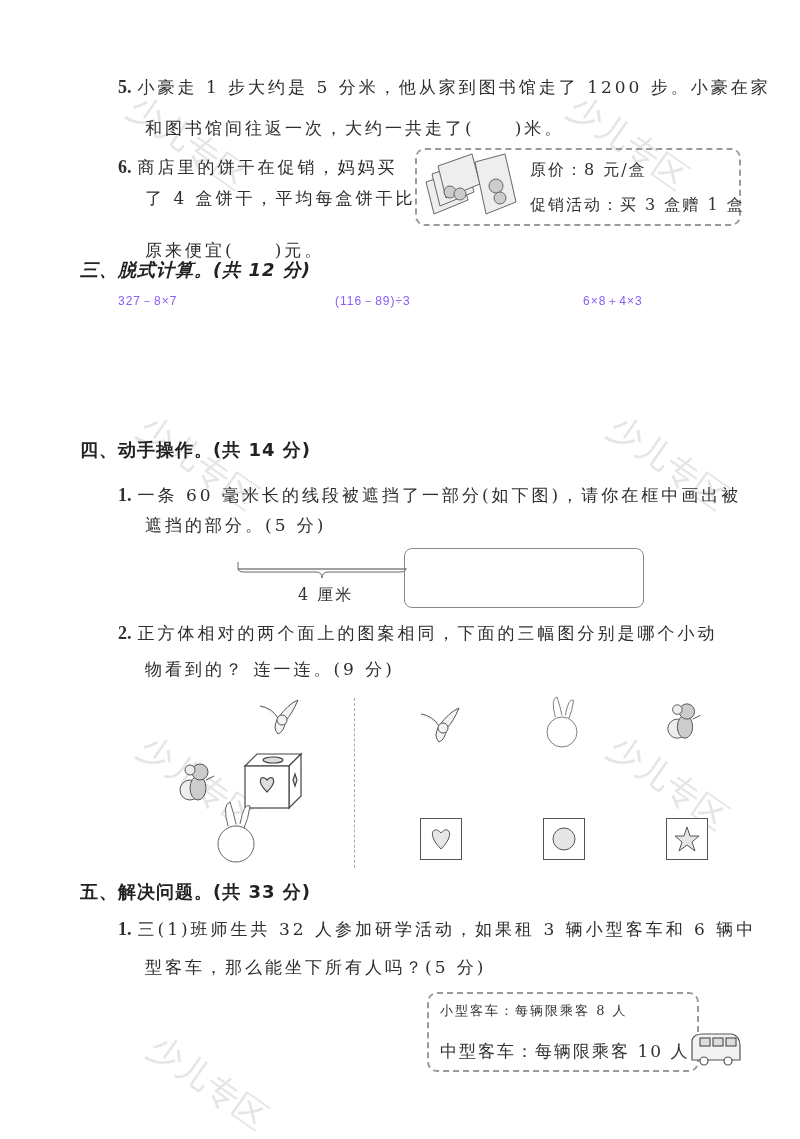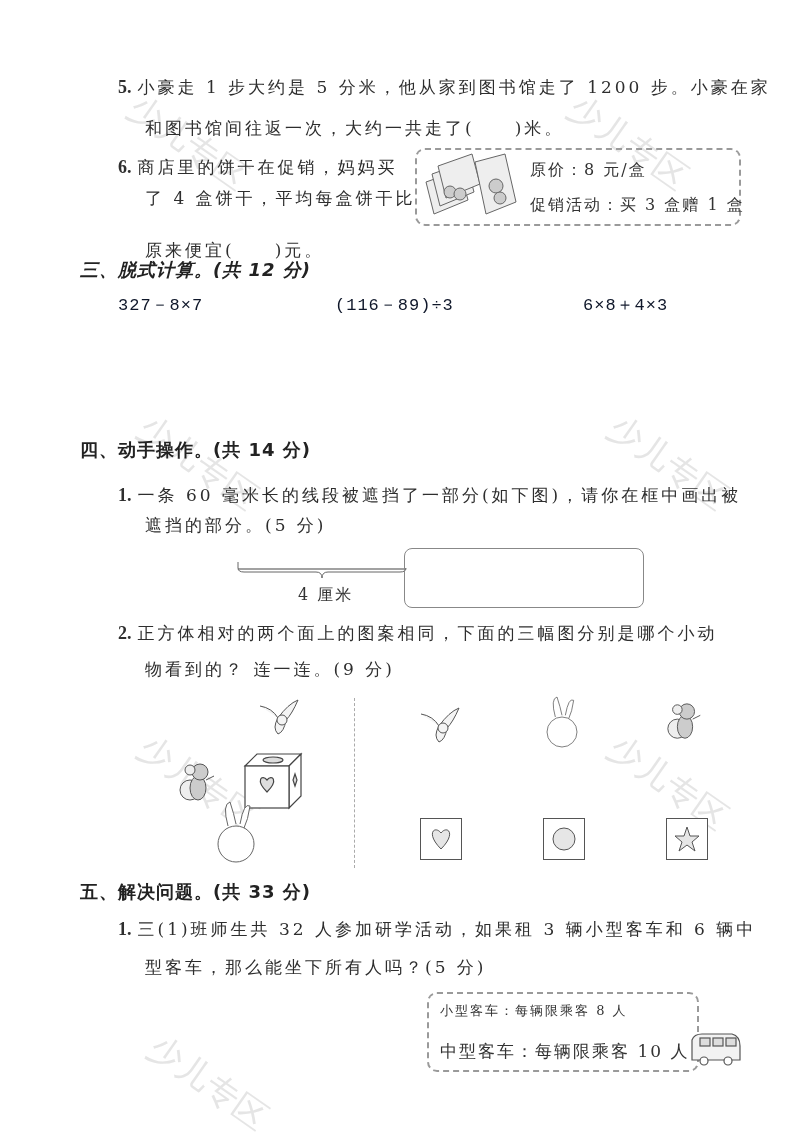--- a/index.html
+++ b/index.html
@@ -2,21 +2,21 @@
 <html><head>
 <meta charset="utf-8">
 <style>
   html, body { margin:0; padding:0; background:#fff; }
   body { width:800px; height:1139px; position:relative; overflow:hidden;
          font-family:"DejaVu Serif","Liberation Serif",serif; color:#2b2b2b; }
   .abs { position:absolute; }
   .line { position:absolute; font-size:17px; letter-spacing:3px; white-space:nowrap; color:#2e2e2e; }
   .qnum { font-family:"Liberation Serif",serif; font-weight:bold; font-size:18px; letter-spacing:0; margin-right:6px; }
   .section { position:absolute; left:80px; font-family:"DejaVu Sans","Liberation Sans",sans-serif; font-size:18px; font-weight:bold; color:#222; white-space:nowrap; letter-spacing:1px;}
-  .expr { position:absolute; top:293px; font-family:Liberation Mono, monospace; font-size:17px; color:#0f172a; letter-spacing:1px; }
+  .expr { position:absolute; top:293px; font-family:Liberation Sans, sans-serif; font-size:12px; color:#8b5cf6; letter-spacing:1px; }
   .dashbox { position:absolute; border:2px dashed #9a9a9a; border-radius:10px; }
   .boxtext { position:absolute; font-size:16px; letter-spacing:2px; white-space:nowrap; color:#333; }
   .watermark { position:absolute; color:rgba(180,180,180,0.35); font-family:"DejaVu Sans",sans-serif; font-size:34px; transform:rotate(35deg); white-space:nowrap; pointer-events:none; }
   .pic-box { position:absolute; width:40px; height:40px; border:1.5px solid #555; background:#fff; }
 </style>
 </head>
 <body>
 
 <div class="watermark" style="left:120px;top:120px;">少儿专区</div>
 <div class="watermark" style="left:560px;top:120px;">少儿专区</div>

